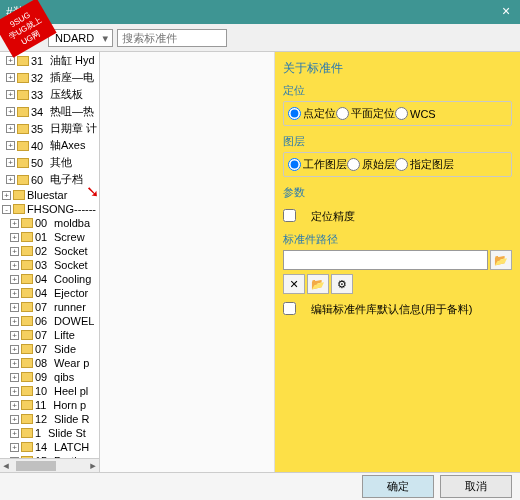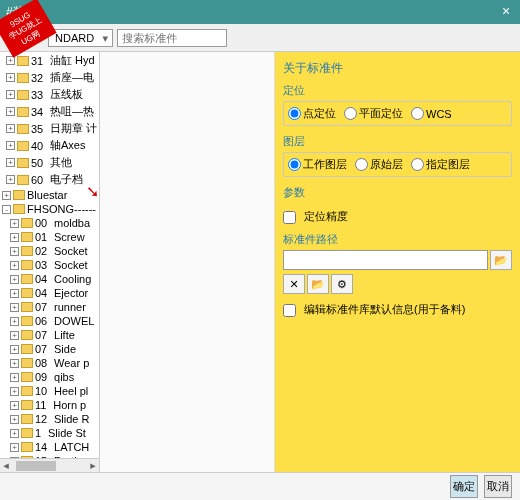--- a/index.html
+++ b/index.html
@@ -18,31 +18,31 @@
 .tree li{white-space:nowrap;padding:1px 2px;display:flex;align-items:center;gap:2px;font-size:10px}
 .tree .exp{width:9px;height:9px;border:1px solid #888;text-align:center;line-height:7px;font-size:8px;color:#555;display:inline-block}
 .folder{width:12px;height:10px;background:#f5d060;border:1px solid #c8a030;display:inline-block}
 .arrow{position:absolute;top:130px;left:86px;color:#d00;font-size:16px;z-index:3}
 .mid{flex:1;background:#fafafa;border-right:1px solid #ddd}
 .panel{width:245px;padding:8px;background:#fde047;position:relative}
 .ptitle{color:#2a7ab0;font-size:12px;margin-bottom:6px}
 .group{margin-bottom:8px}
 .glabel{color:#2a7ab0;margin-bottom:3px}
 .gbox{border:1px solid #c8c8c8;padding:4px;border-radius:2px}
-.radio-row{display:flex;gap:8px;align-items:center}
+.radio-row{display:flex;align-items:center}
 .radio-row label{display:flex;align-items:center;gap:2px}
 .btnrow{display:flex;gap:2px}
 .ibtn{width:22px;height:20px;border:1px solid #aaa;background:#f5f5f5;text-align:center;line-height:18px;cursor:pointer}
 .spin{border:1px solid #999;width:48px;padding:1px 2px;text-align:right}
 .spinwrap{display:flex;align-items:center;justify-content:flex-end;gap:2px}
 .pathrow{display:flex;gap:2px}
 .pathinp{flex:1;border:1px solid #999;height:20px}
-.chk{display:flex;align-items:flex-end;gap:8px;margin-top:6px}
+.chk{display:flex;align-items:flex-start;gap:15px;margin-top:6px}
 .footer{height:28px;border-top:1px solid #ccc;display:flex;justify-content:flex-end;align-items:center;padding:0 8px;gap:6px;background:#f5f5f5}
-.btn{border:1px solid #999;background:#e8e8e8;padding:3px 2px;cursor:pointer}
+.btn{border:1px solid #999;background:#e8e8e8;padding:3px 24px;cursor:pointer}
 .btn.primary{background:#cde5ef}
 .hscroll{position:absolute;bottom:0;left:0;right:0;height:14px;background:#eee;border-top:1px solid #ccc;display:flex;align-items:center}
 .hscroll .th{width:40px;height:10px;background:#c0c0c0;margin-left:4px}
 .hscroll .ar{width:12px;text-align:center;color:#666}
 </style>
 </head>
 <body>
 
 <div class="logo">9SUG<br>学UG就上UG网</div>
 

